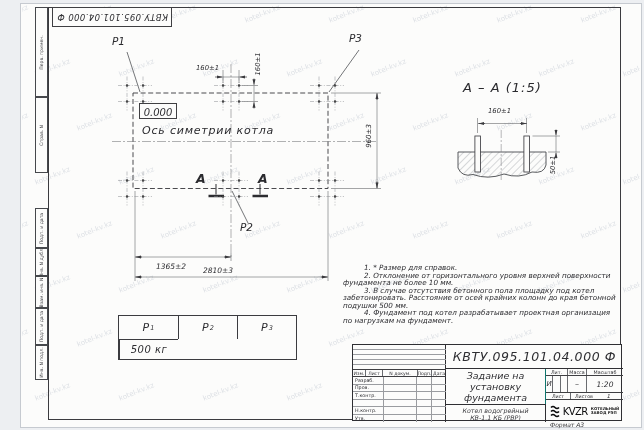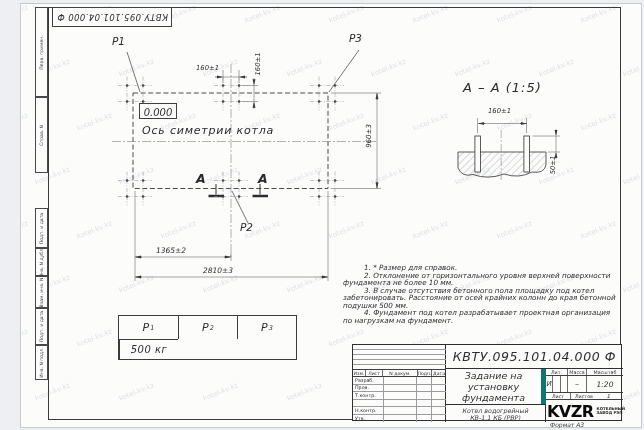--- a/index.html
+++ b/index.html
@@ -46,38 +46,38 @@
   .hrow{position:absolute;left:0;top:25px;width:93px;height:7px;display:flex;border-bottom:.8px solid #3f3f42}
   .hrow span{font-size:4.6px;display:flex;align-items:center;justify-content:center;border-right:.6px solid #6a6c70}
   .hrow span:last-child{border-right:none}
   .srows{position:absolute;left:0;top:32px;width:93px;height:45px}
   .srow{height:7.5px;display:flex;border-bottom:.6px solid #9a9ca0}
   .srow:last-child{border-bottom:none}
   .srow .sl{width:30px;font-size:4.8px;padding-left:2px;display:flex;align-items:center}
   .srow .sc{border-left:.6px solid #9a9ca0;height:100%}
   .tb-num{position:absolute;left:93px;top:0;width:177px;height:24px;border-bottom:1px solid #2f2f33;
           display:flex;align-items:center;justify-content:center;font-size:12.5px;font-style:italic;letter-spacing:.6px}
-  .tb-title{position:absolute;left:93px;top:24px;width:100px;height:35px;border-right:5px solid #0f766e;
+  .tb-title{position:absolute;left:93px;top:24px;width:100px;height:35px;border-right:1px solid #0f766e;
             text-align:center;font-style:italic;font-size:9.5px;line-height:11px;padding-top:1px}
   .tb-prod{position:absolute;left:93px;top:59px;width:100px;height:18px;border-right:1px solid #2f2f33;border-top:1px solid #2f2f33;
            text-align:center;font-style:italic;font-size:6.3px;line-height:7.4px;padding-top:2px;color:#3a3a3e}
   .tb-right{position:absolute;left:193px;top:24px;width:77px;height:53px}
   .trh{height:7px;display:flex;border-bottom:.7px solid #3f3f42}
   .trh span{font-size:4.8px;display:flex;align-items:center;justify-content:center;border-right:.6px solid #6a6c70}
   .trh span:last-child{border-right:none}
   .trv{height:17px;display:flex;border-bottom:.7px solid #3f3f42}
   .litc{width:7.33px;border-right:.6px solid #6a6c70;display:flex;align-items:center;justify-content:center;font-size:7px;font-style:italic}
   .trv .mass{width:19px;border-right:.6px solid #6a6c70;display:flex;align-items:center;justify-content:center;font-size:8px;font-style:italic}
   .trv .scale{width:36px;display:flex;align-items:center;justify-content:center;font-size:7.5px;font-style:italic}
   .trs{height:7px;display:flex;border-bottom:.8px solid #3f3f42;font-size:4.8px;align-items:center}
   .trs .c1{width:25px;border-right:.6px solid #6a6c70;display:flex;align-items:center;justify-content:center;height:100%}
   .trs .c2{flex:1;display:flex;align-items:center;padding-left:4px}
   .trs .c2 b{margin-left:14px;font-size:5.6px;font-style:italic;font-weight:normal}
   .tlogo{height:22px;display:flex;align-items:center;justify-content:center;gap:3px}
-  .tlogo .kv{font-weight:bold;font-size:16px;letter-spacing:-.5px;color:#0b0b0c;font-style:normal}
+  .tlogo .kv{font-weight:normal;font-size:10px;letter-spacing:-.5px;color:#0b0b0c;font-style:normal}
   .tlogo .co{font-size:3.9px;line-height:4.4px;color:#222;font-weight:bold}
   .fmt{left:550px;top:421px;z-index:4;font-size:6px;font-style:italic;color:#3a3a3e}
 </style>
 </head>
 <body>
 
 <div class="abs sheet"></div>
 <div class="abs wm">
     <span style="left: -30px; top: 6px;">kotel-kv.kz</span>
     <span style="left: 54px; top: 6px;">kotel-kv.kz</span>
@@ -276,21 +276,21 @@
 <div class="lbl" style="left:112px;top:35px;font-size:10.5px">P1</div>
 <div class="lbl" style="left:240px;top:221px;font-size:10.5px">P2</div>
 <div class="lbl" style="left:349px;top:32px;font-size:10.5px">P3</div>
 <div class="abs lvl">
     <span>0.000</span>
   </div>
 <div class="lbl" style="left:142px;top:124px;font-size:11px;letter-spacing:.8px">Ось симетрии котла</div>
 <div class="lbl" style="left:196px;top:64px;font-size:6.8px">160±1</div>
 <div class="lbl rot" style="left:243px;top:60px;width:30px;font-size:6.8px">160±1</div>
 <div class="lbl rot" style="left:352px;top:132px;width:34px;font-size:7px">960±3</div>
-<div class="lbl" style="left:156px;top:246px;font-size:7.5px">1365±2</div>
+<div class="lbl" style="left:156px;top:262px;font-size:7.5px">1365±2</div>
 <div class="lbl" style="left:203px;top:266px;font-size:7.5px">2810±3</div>
 <div class="lbl" style="left:196px;top:171px;font-size:12.5px;font-weight:bold">А</div>
 <div class="lbl" style="left:258px;top:171px;font-size:12.5px;font-weight:bold">А</div>
 
 <div class="lbl" style="left:463px;top:80px;font-size:13px;letter-spacing:1px">А – А (1:5)</div>
 <div class="lbl" style="left:488px;top:107px;font-size:6.8px">160±1</div>
 <div class="lbl rot" style="left:539px;top:161px;width:28px;font-size:6.8px">50±1</div>
 
 <div class="abs notes">
   <div class="ind">1. * Размер для справок.</div>

